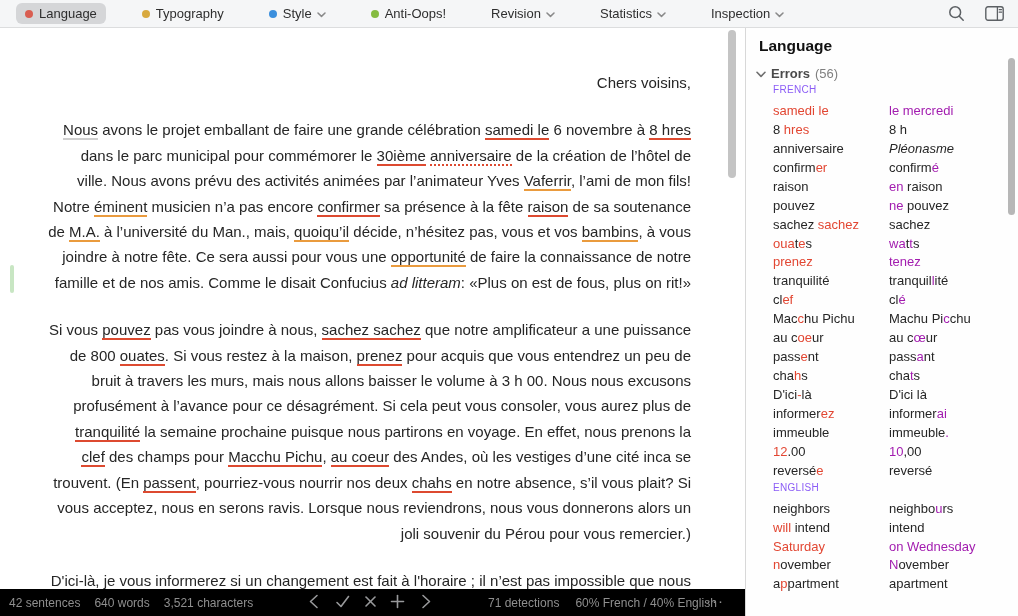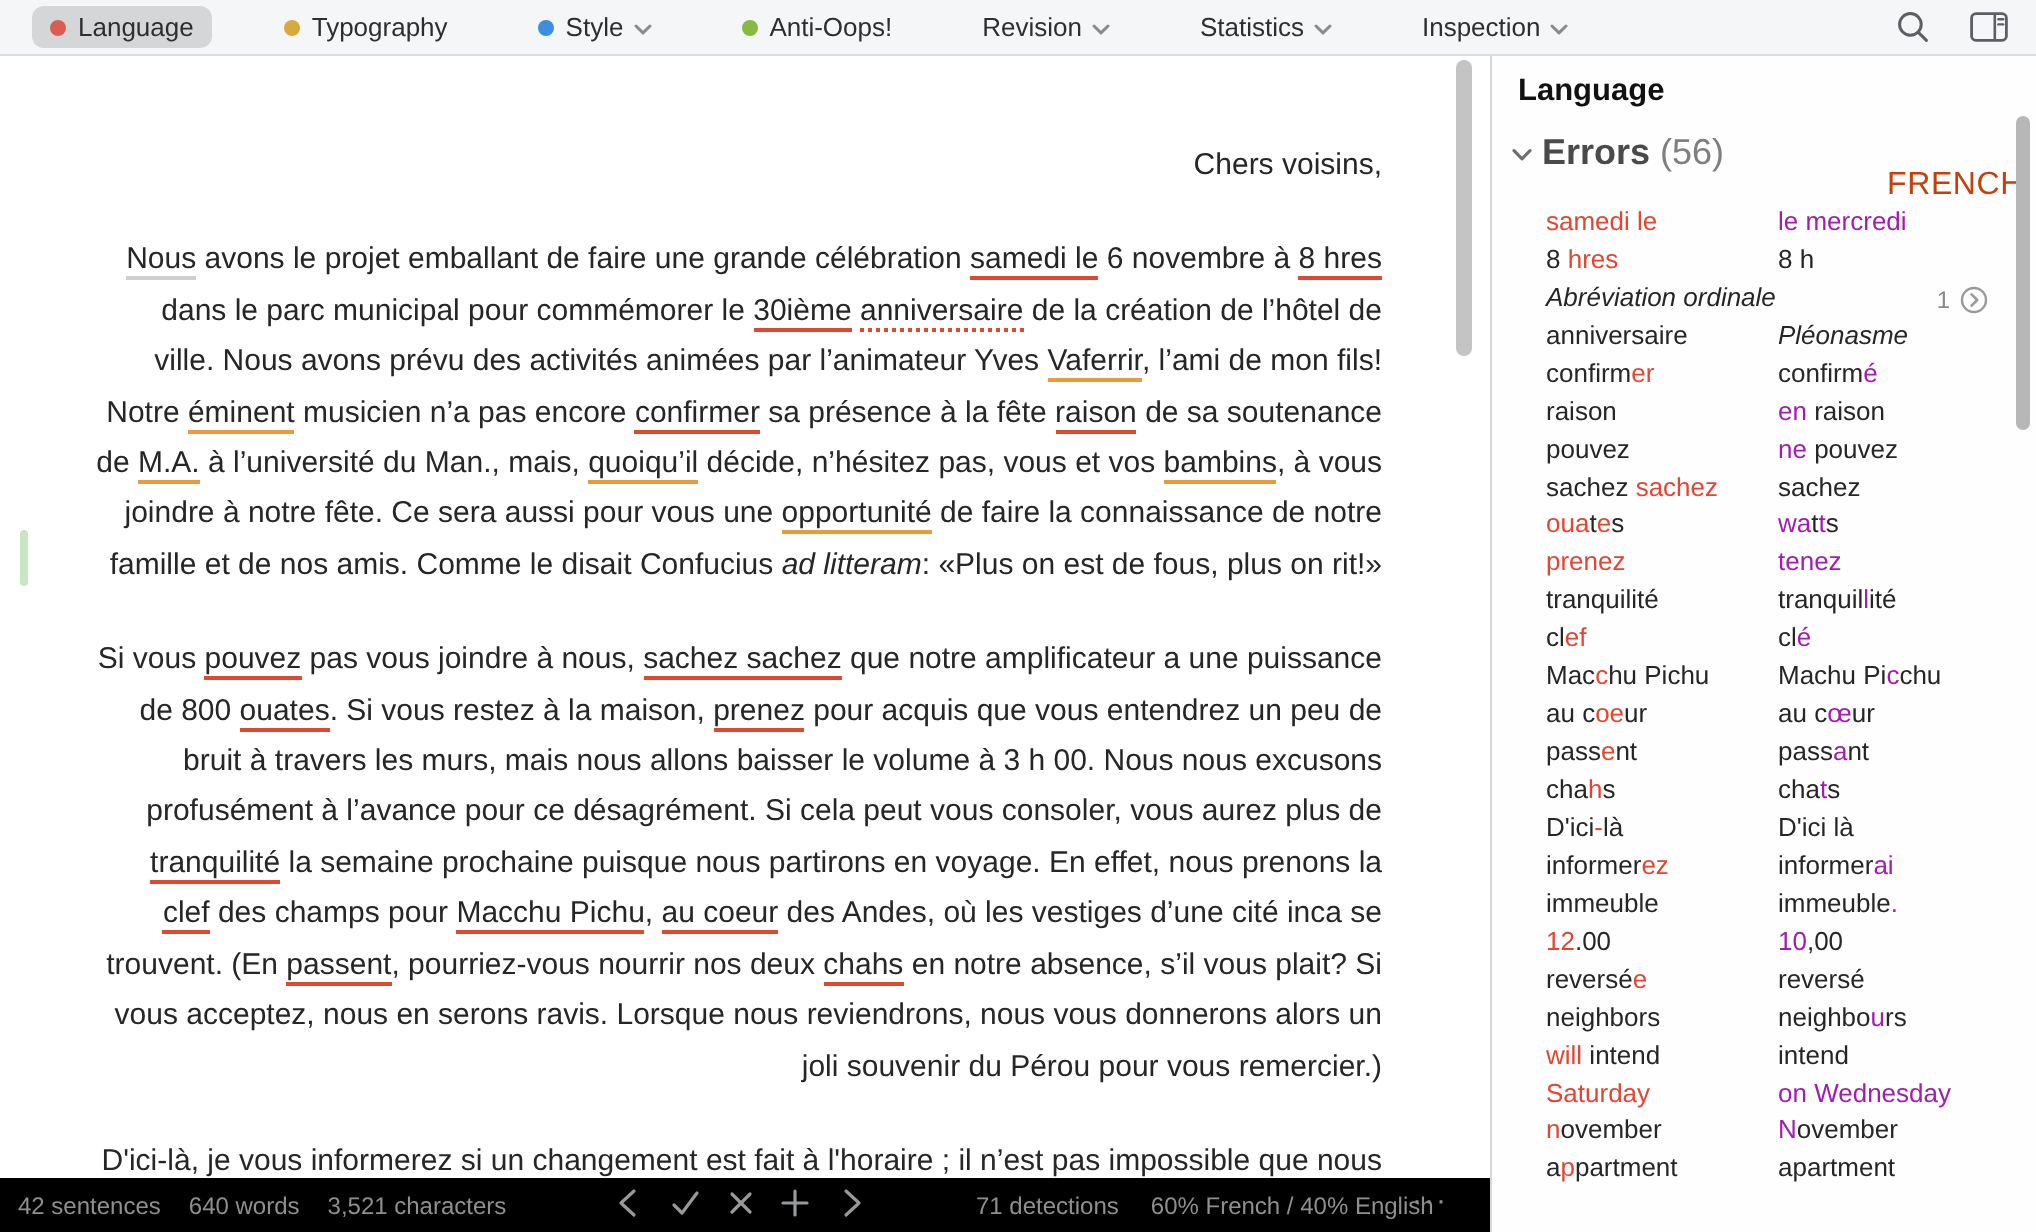--- a/index.html
+++ b/index.html
@@ -47,29 +47,29 @@
   .sb-icons { position:absolute; left:306px; top:4px; width:128px; display:flex;
     justify-content:space-between; align-items:center; }
   .sb-right { position:absolute; left:488px; top:7px; display:flex; gap:16px; white-space:nowrap;justify-content:flex-end; }
   .sb-more  { position:absolute; left:706px; top:3px; font-size:15px; letter-spacing:1px; color:#8f8f8f; }
 
   
   .panel { position:absolute; top:28px; left:745px; width:273px; height:588px;
     background:#fefefe; border-left:1px solid #d8d8d8; box-sizing:border-box; }
   .panel-title { position:absolute; left:13px; top:9px; font-size:15.5px; font-weight:700; color:#111; }
   .errors-header { position:absolute; left:10px; top:38px; display:flex; align-items:center; gap:5px;
-    font-size:18px; color:#4a4a4a; }
+    font-size:13px; color:#4a4a4a; }
   .errors-header .elabel { font-weight:700; }
   .errors-header .ecount { color:#7f7f7f; }
   .echev { display:flex; margin-top:1px; }
   .error-list { position:absolute; left:27px; top:56px; right:6px; }
   .prow { display:flex; align-items:baseline; height:18.95px; font-size:13px; color:#262626; position:relative; }
   .pl { width:116px; flex:none; white-space:nowrap; }
   .pr { white-space:nowrap; }
-  .prow.section { color:#c2410c; font-size:16px; letter-spacing:.3px;justify-content:flex-end; }
+  .prow.section { color:#8b5cf6; font-size:10px; letter-spacing:.3px; }
   .prow.rule .pl { font-style:italic; width:auto; }
   .rcount { position:absolute; right:18px; top:2px; display:flex; align-items:center; gap:5px;
     color:#8a8a8a; font-size:12px; }
   .c-red   { color:#e24632; }
   .c-green { color:#a21caf; }
   .c-italic{ font-style:italic; }
   .panel-scrollbar { position:absolute; right:3px; top:30px; width:7px; height:157px;
     background:#b7b7b7; border-radius:4px; }
 </style>
 </head>
@@ -210,32 +210,20 @@
         <span>FRENCH</span>
       </div>
       <div class="prow">
         <div class="pl"><span class="c-red">samedi le</span></div>
         <div class="pr"><span class="c-green">le mercredi</span></div>
       </div>
       <div class="prow">
         <div class="pl"><span>8 </span><span class="c-red">hres</span></div>
         <div class="pr"><span>8 h</span></div>
       </div>
-      <div class="prow rule">
-        <div class="pl">Abréviation ordinale</div>
-        <div class="rcount">
-          <span>1</span>
-          <span>
-            <svg width="14" height="14" viewBox="0 0 14 14" style="display:block">
-              <circle cx="7" cy="7" r="6" fill="none" stroke="#9a9a9a" stroke-width="1.2"></circle>
-              <polyline points="5.8,4.2 8.6,7 5.8,9.8" fill="none" stroke="#9a9a9a" stroke-width="1.3" stroke-linecap="round" stroke-linejoin="round"></polyline>
-            </svg>
-          </span>
-        </div>
-      </div>
       <div class="prow">
         <div class="pl"><span>anniversaire</span></div>
         <div class="pr"><span class="c-italic">Pléonasme</span></div>
       </div>
       <div class="prow">
         <div class="pl"><span>confirm</span><span class="c-red">er</span></div>
         <div class="pr"><span>confirm</span><span class="c-green">é</span></div>
       </div>
       <div class="prow">
         <div class="pl"><span>raison</span></div>
@@ -294,20 +282,23 @@
         <div class="pr"><span>immeuble</span><span class="c-green">.</span></div>
       </div>
       <div class="prow">
         <div class="pl"><span class="c-red">12</span><span>.00</span></div>
         <div class="pr"><span class="c-green">10</span><span>,00</span></div>
       </div>
       <div class="prow">
         <div class="pl"><span>reversé</span><span class="c-red">e</span></div>
         <div class="pr"><span>reversé</span></div>
       </div>
+      <div class="prow section">
+        <span>ENGLISH</span>
+      </div>
       <div class="prow">
         <div class="pl"><span>neighbors</span></div>
         <div class="pr"><span>neighbo</span><span class="c-green">u</span><span>rs</span></div>
       </div>
       <div class="prow">
         <div class="pl"><span class="c-red">will</span><span> intend</span></div>
         <div class="pr"><span>intend</span></div>
       </div>
       <div class="prow">
         <div class="pl"><span class="c-red">Saturday</span></div>

